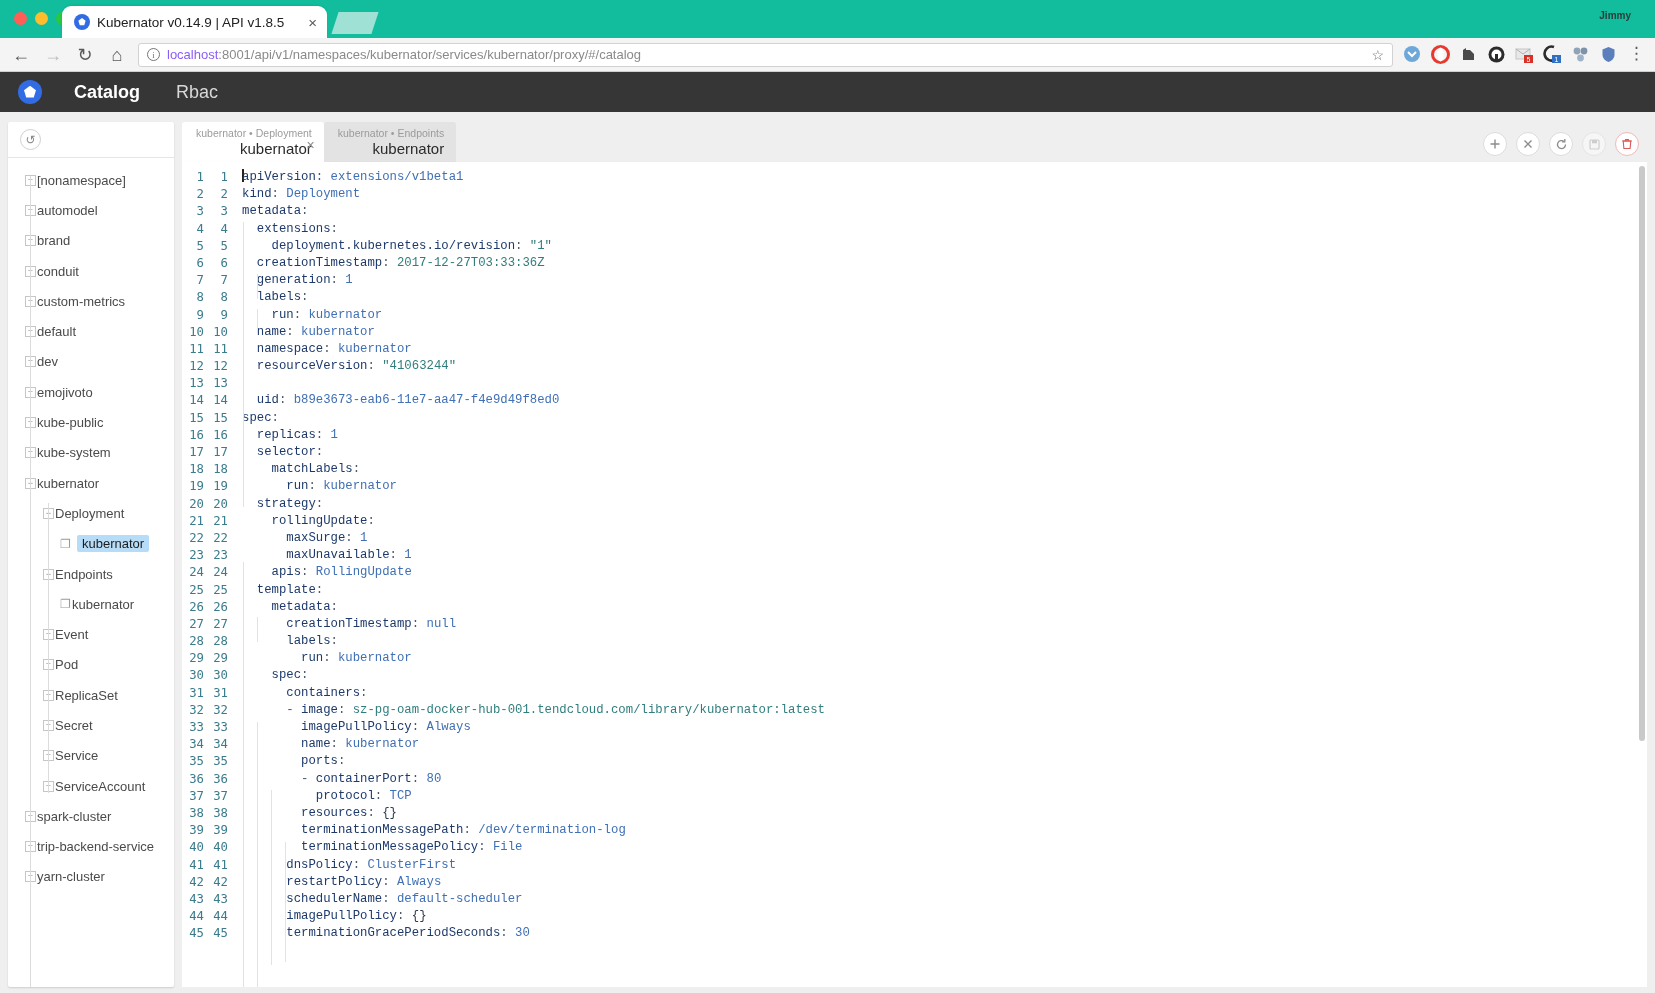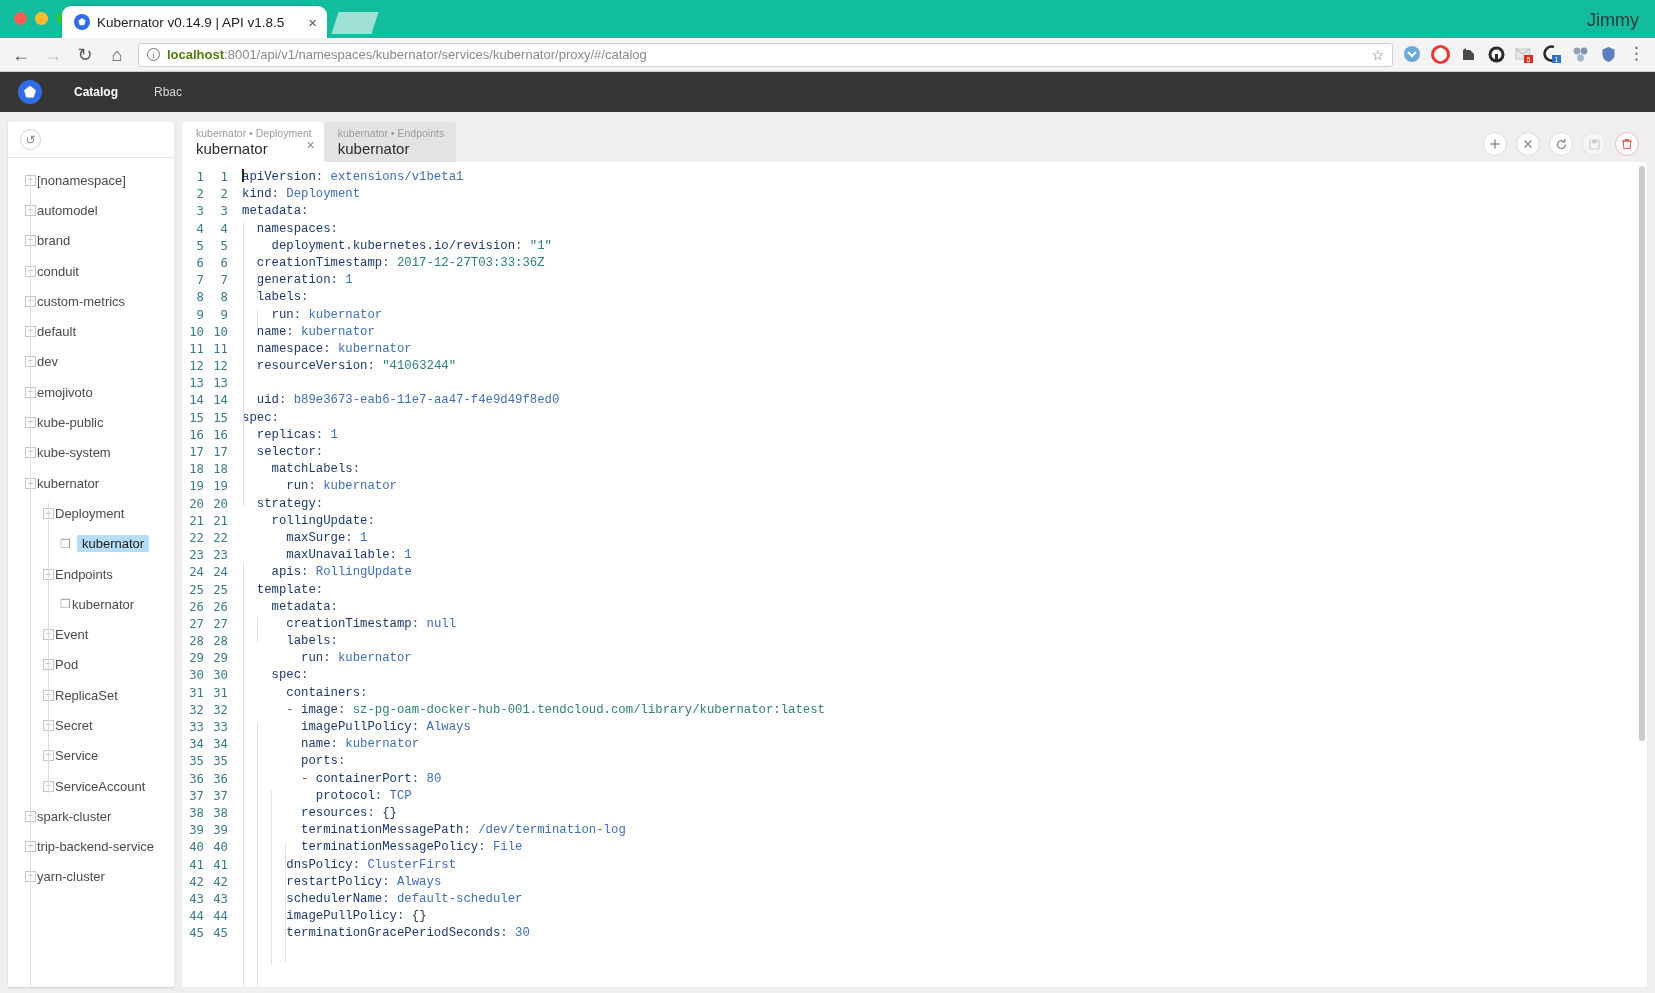--- a/index.html
+++ b/index.html
@@ -16,22 +16,22 @@
   .titlebar {
     height: 38px; background: #11bd9c; position: relative;
     display: flex; align-items: flex-end; flex: 0 0 38px;
   }
   .traffic { position: absolute; left: 14px; top: 12px; display: flex; gap: 8px; }
   .traffic span { width: 13px; height: 13px; border-radius: 50%; display: block; }
   .tl-red { background: #ff5f57; }
   .tl-yellow { background: #ffbd2e; }
   .tl-green { background: #28c840; }
   .user-label {
-    position: absolute; right: 16px; top: 10px;
-    font-size: 18px; color: #2b3a3a;
+    position: absolute; right: 24px; top: 10px;
+    font-size: 10px; color: #2b3a3a; font-weight: bold;
   }
 
   .browser-tab {
     position: absolute; left: 62px; bottom: 0;
     height: 32px; width: 265px;
     background: #fff;
     border-radius: 9px 9px 0 0;
     display: flex; align-items: center; gap: 7px;
     padding: 0 10px 0 12px;
     box-shadow: 0 -1px 2px rgba(0,0,0,.08);
@@ -65,40 +65,40 @@
   .urlbar {
     flex: 1; height: 24px; background: #fff; border: 1px solid #d2d2d2;
     border-radius: 3px; display: flex; align-items: center; padding: 0 8px; gap: 7px;
   }
   .urlbar .info-ic {
     width: 13px; height: 13px; border: 1.3px solid #757575; border-radius: 50%;
     font-size: 9px; color: #757575; display: flex; align-items: center;
     justify-content: center; font-family: "Liberation Serif", serif; flex: 0 0 13px;
   }
   .urlbar .urltext { font-size: 13px; color: #8a8a8a; white-space: nowrap; }
-  .urlbar .urltext b { color: #4d7c0f; font-weight: 700; }
+  .urlbar .urltext b { color: #8b5cf6; font-weight: 400; }
   .urlbar .star { margin-left: auto; font-size: 14px; color: #6b6b6b; cursor: pointer; }
   .ext-icons { display: flex; align-items: center; gap: 9px; }
   .ext-ic { width: 19px; height: 19px; position: relative; cursor: pointer; }
   .menu-dots { font-size: 17px; color: #5a5a5a; cursor: pointer; letter-spacing: 0; line-height: .6; }
 
   
   .app-header {
     height: 40px; background: #363636; display: flex; align-items: center;
     padding-left: 18px; gap: 28px; flex: 0 0 40px;
   }
   .k8s-logo {
     width: 24px; height: 24px; border-radius: 50%; background: #326ce5;
     display: flex; align-items: center; justify-content: center;
   }
   .k8s-logo::after {
     content: ""; width: 13px; height: 13px; background: #fff;
     clip-path: polygon(50% 2%, 96% 36%, 79% 92%, 21% 92%, 4% 36%);
   }
-  .nav-link { color: #d8d8d8; font-size: 12px; cursor: pointer; padding: 0 4px; text-align: right; }
+  .nav-link { color: #d8d8d8; font-size: 18px; cursor: pointer; padding: 0 4px; text-align: right; }
   .nav-link.active { color: #fff; font-weight: 700; }
 
   
   .app-body { flex: 1; display: flex; background: #efefef; padding: 10px 8px 6px 8px; gap: 8px; overflow: hidden; }
 
   
   .sidebar {
     width: 166px; background: #fff; border-radius: 2px;
     box-shadow: 0 1px 2px rgba(0,0,0,.14);
     display: flex; flex-direction: column; overflow: hidden;
@@ -119,21 +119,21 @@
   .tnode .fileic { width: 11px; flex: 0 0 11px; color: #9a9a9a; font-size: 12px; text-align: center; }
   .tnode .tlabel { margin-left: 1px; color: #4a4a4a; }
   .tnode .tlabel.sel { background: #b6dcf7; color: #1c1c1c; padding: 1px 5px; border-radius: 2px; margin-left: 6px; }
   .lvl0 { padding-left: 17px; }
   .lvl1 { padding-left: 35px; }
   .lvl2 { padding-left: 52px; }
   .guide { position: absolute; width: 1px; background: #dcdcdc; }
 
   
   .main { flex: 1; display: flex; flex-direction: column; overflow: hidden; }
-  .tabstrip { height: 40px; display: flex; align-items: flex-end; position: relative; flex: 0 0 40px; }
+  .tabstrip { height: 40px; display: flex; align-items: flex-end; position: relative; flex: 0 0 40px; text-align: right; }
   .vtab {
     height: 40px; background: #e3e3e3; border-radius: 3px 3px 0 0;
     padding: 4px 12px 3px 14px; display: flex; flex-direction: column;
     justify-content: center; cursor: pointer; position: relative; min-width: 118px;
   }
   .vtab.active { background: #fff; }
   .vtab .sub { font-size: 10.5px; color: #9b9b9b; line-height: 13px; }
   .vtab .main-t { font-size: 15px; color: #2b2b2b; line-height: 18px; }
   .vtab .xbtn { position: absolute; right: 9px; top: 15px; font-size: 14px; color: #9b9b9b; cursor: pointer; }
   .vtab.active .xbtn { color: #8a8a8a; }
@@ -420,21 +420,21 @@
               </svg>
           </span>
         </div>
       </div>
 
       <div class="editor">
         <div class="code" id="code-root">
             <div class="cline"><span class="gut">1</span><span class="gut2">1</span><span class="ctext"><span class="caret"></span><span class="tok-key">apiVersion</span><span class="tok-p">: </span><span class="tok-val">extensions/v1beta1</span></span></div>
             <div class="cline"><span class="gut">2</span><span class="gut2">2</span><span class="ctext"><span class="tok-key">kind</span><span class="tok-p">: </span><span class="tok-val">Deployment</span></span></div>
             <div class="cline"><span class="gut">3</span><span class="gut2">3</span><span class="ctext"><span class="tok-key">metadata</span><span class="tok-p">:</span></span></div>
-            <div class="cline"><span class="gut">4</span><span class="gut2">4</span><span class="ctext"><span>  </span><span class="tok-key">namespaces</span><span class="tok-p">:</span></span></div>
+            <div class="cline"><span class="gut">4</span><span class="gut2">4</span><span class="ctext"><span>  </span><span class="tok-key">extensions</span><span class="tok-p">:</span></span></div>
             <div class="cline"><span class="gut">5</span><span class="gut2">5</span><span class="ctext"><span>    </span><span class="tok-key">deployment.kubernetes.io/revision</span><span class="tok-p">: </span><span class="tok-str">"1"</span></span></div>
             <div class="cline"><span class="gut">6</span><span class="gut2">6</span><span class="ctext"><span>  </span><span class="tok-key">creationTimestamp</span><span class="tok-p">: </span><span class="tok-str">2017-12-27T03:33:36Z</span></span></div>
             <div class="cline"><span class="gut">7</span><span class="gut2">7</span><span class="ctext"><span>  </span><span class="tok-key">generation</span><span class="tok-p">: </span><span class="tok-val">1</span></span></div>
             <div class="cline"><span class="gut">8</span><span class="gut2">8</span><span class="ctext"><span>  </span><span class="tok-key">labels</span><span class="tok-p">:</span></span></div>
             <div class="cline"><span class="gut">9</span><span class="gut2">9</span><span class="ctext"><span>    </span><span class="tok-key">run</span><span class="tok-p">: </span><span class="tok-val">kubernator</span></span></div>
             <div class="cline"><span class="gut">10</span><span class="gut2">10</span><span class="ctext"><span>  </span><span class="tok-key">name</span><span class="tok-p">: </span><span class="tok-val">kubernator</span></span></div>
             <div class="cline"><span class="gut">11</span><span class="gut2">11</span><span class="ctext"><span>  </span><span class="tok-key">namespace</span><span class="tok-p">: </span><span class="tok-val">kubernator</span></span></div>
             <div class="cline"><span class="gut">12</span><span class="gut2">12</span><span class="ctext"><span>  </span><span class="tok-key">resourceVersion</span><span class="tok-p">: </span><span class="tok-str">"41063244"</span></span></div>
             <div class="cline"><span class="gut">13</span><span class="gut2">13</span></div>
             <div class="cline"><span class="gut">14</span><span class="gut2">14</span><span class="ctext"><span>  </span><span class="tok-key">uid</span><span class="tok-p">: </span><span class="tok-val">b89e3673-eab6-11e7-aa47-f4e9d49f8ed0</span></span></div>

